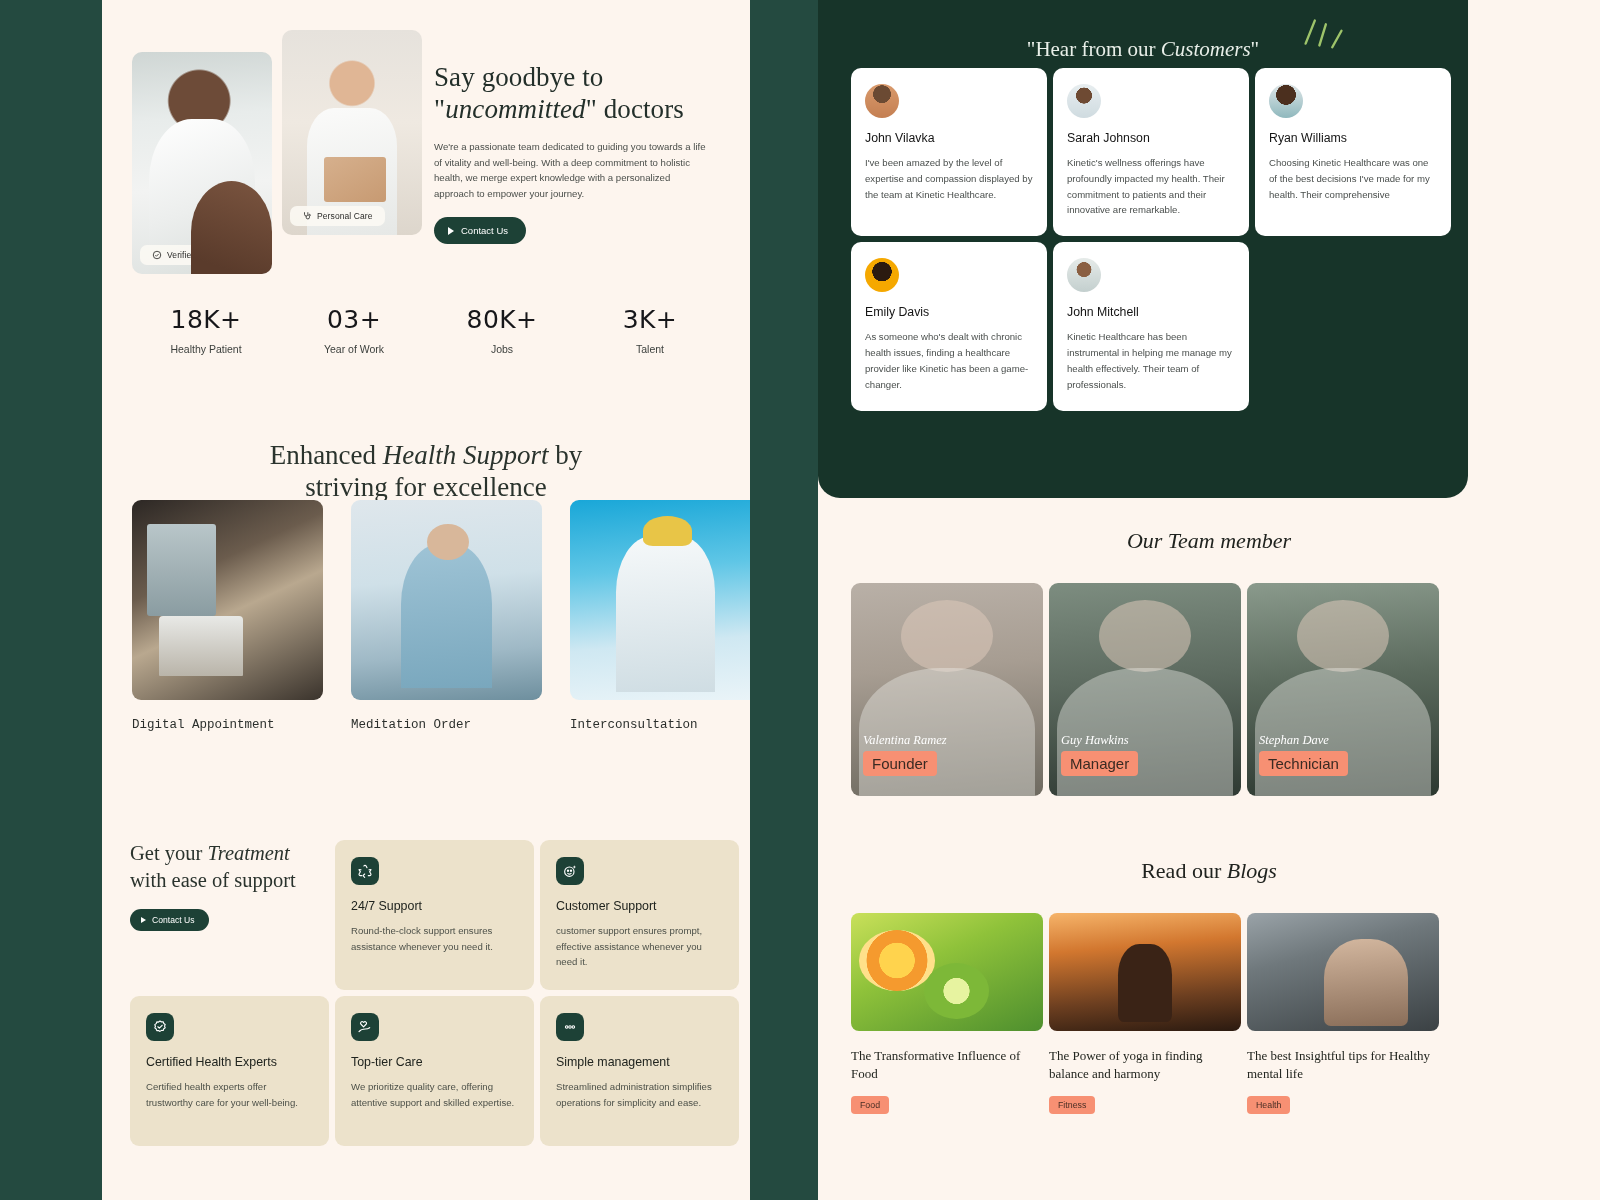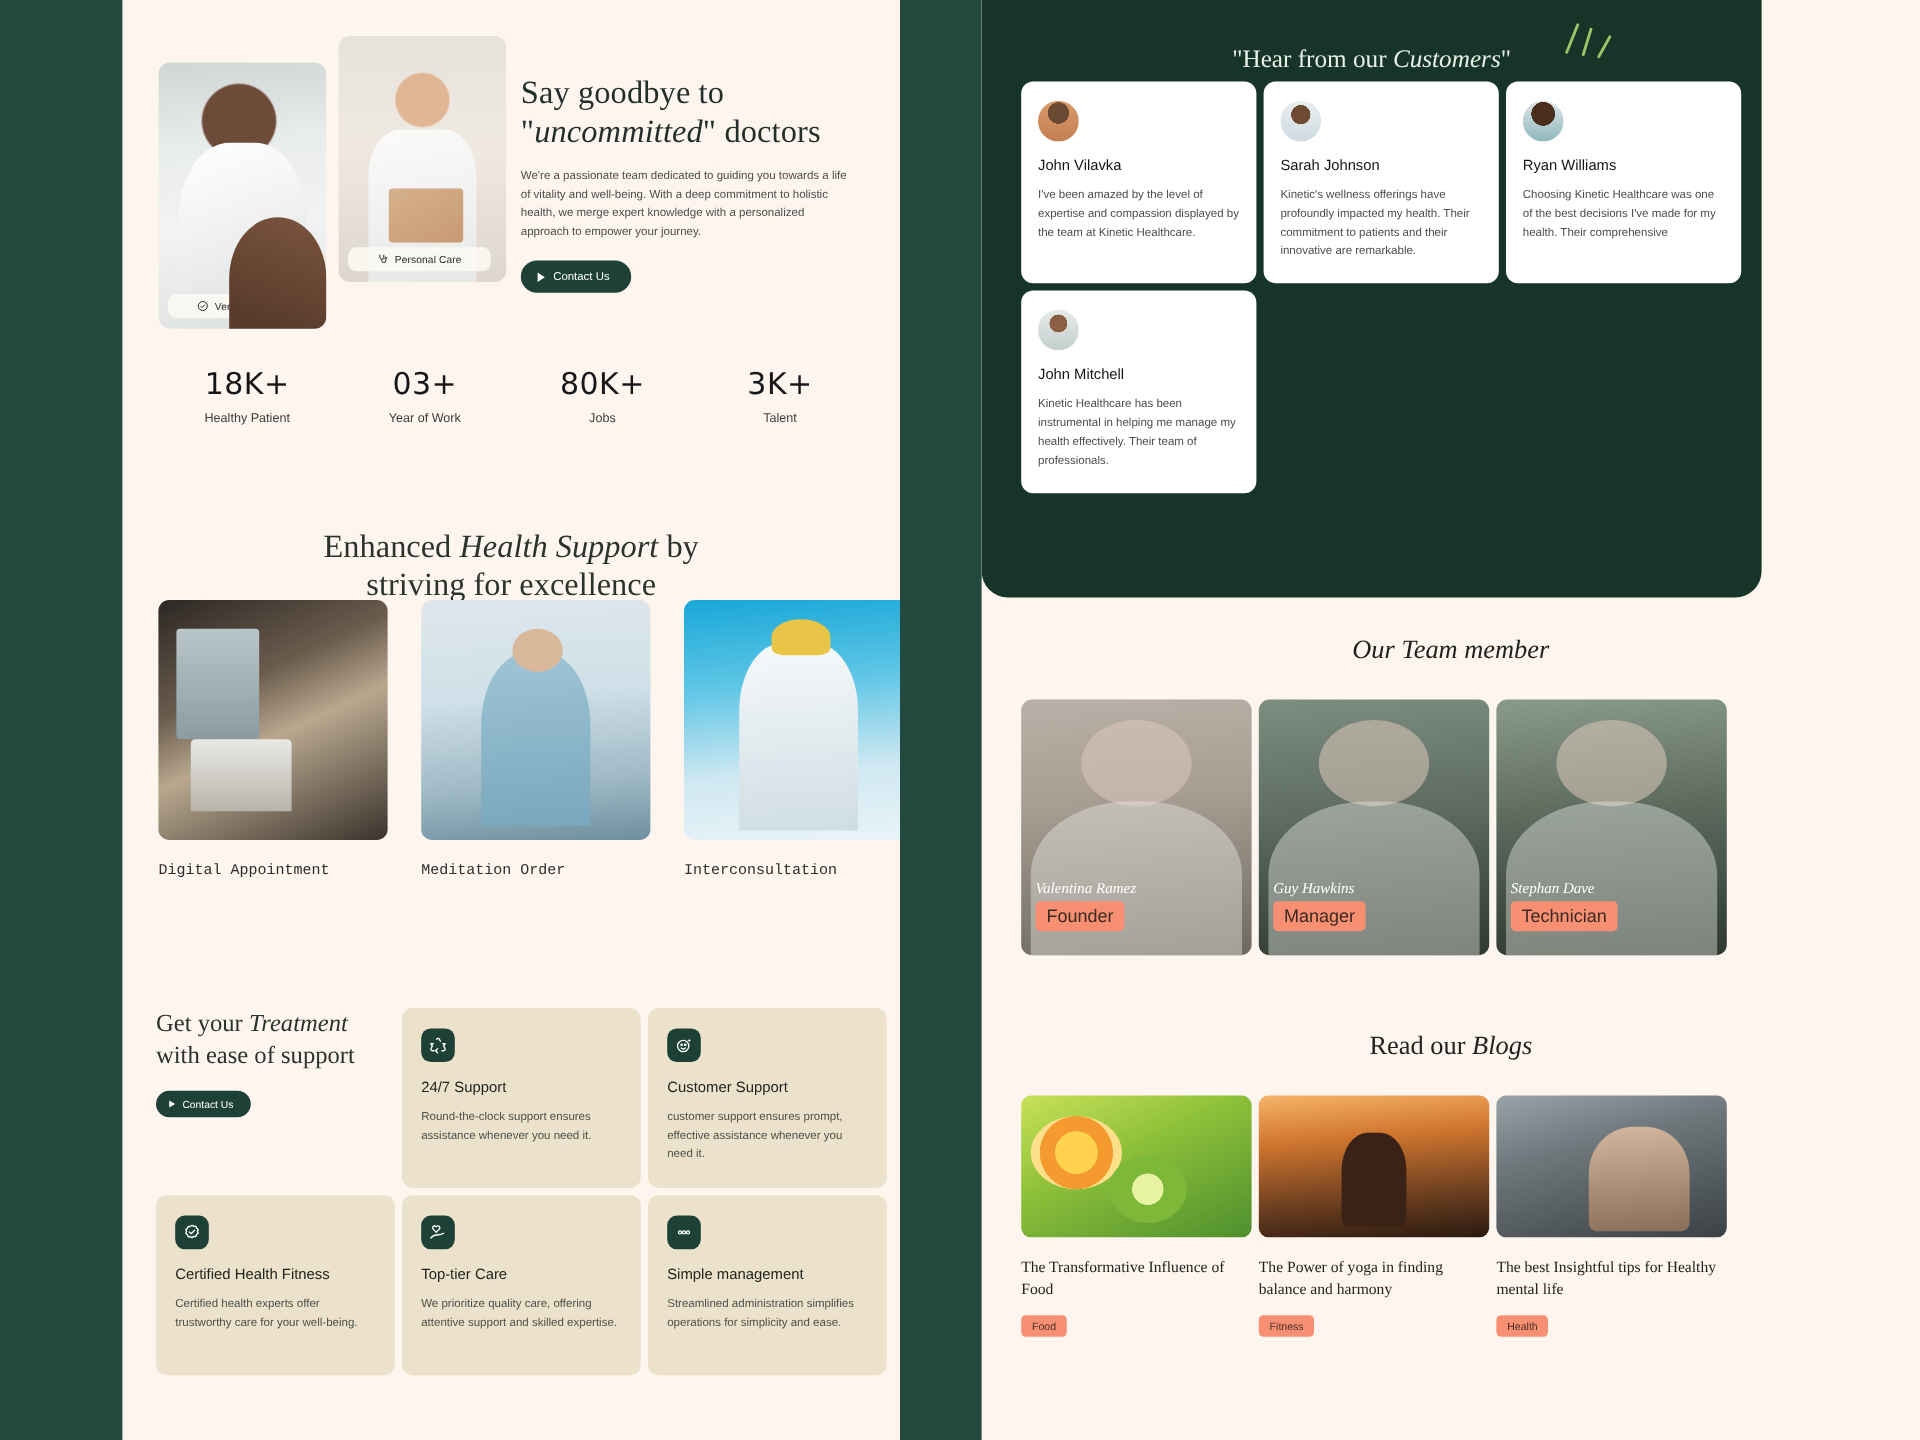--- a/index.html
+++ b/index.html
@@ -54,21 +54,21 @@
     background: linear-gradient(170deg,#fbfbfa 0%,#e6e8e6 100%);
     border-radius: 30% 30% 0 0;
   }
   .hero-img-b::after {
     content:""; position:absolute; left:30%; top:62%; width:44%; height:22%;
     background: linear-gradient(150deg,#d6b08d,#c79a72); border-radius:3px;
   }
   .img-chip {
     position: absolute; display: flex; align-items: center; gap: 5px;
     background: rgba(252,249,244,.88); border-radius: 7px;
-    padding: 5px 24px; font-size: 8.5px; color: #2a2a28; letter-spacing:.1px;
+    padding: 5px 12px; font-size: 8.5px; color: #2a2a28; letter-spacing:.1px;
     white-space: nowrap;
   }
   .chip-a { left: 8px; bottom: 9px; }
   .chip-b { left: 8px; bottom: 9px; }
   .img-chip svg { width: 10px; height: 10px; flex: none; }
 
   .hero-text { position: absolute; left: 302px; top: 32px; width: 290px; }
   .hero-h1 {
     font-family: "Liberation Serif", serif;
     font-size: 27px; line-height: 1.17; color: #232f2a; font-weight: 400;
@@ -356,21 +356,21 @@
         <div class="feat-desc">customer support ensures prompt, effective assistance whenever you need it.</div>
       </div>
 
       <div class="feat">
         <div class="feat-ico">
           <svg viewBox="0 0 24 24" fill="none" stroke="#fff" stroke-width="1.7" stroke-linecap="round" stroke-linejoin="round">
               <path d="M12 3l2.2 1.4 2.6-.2.9 2.5 2.1 1.6-1 2.4 1 2.4-2.1 1.6-.9 2.5-2.6-.2L12 18.6l-2.2-1.4-2.6.2-.9-2.5L4.2 13.3l1-2.4-1-2.4L6.3 6.9l.9-2.5 2.6.2z"></path>
               <path d="M8.8 11.6l2.2 2.2 4.2-4.4"></path>
             </svg>
         </div>
-        <div class="feat-title">Certified Health Fitness</div>
+        <div class="feat-title">Certified Health Experts</div>
         <div class="feat-desc">Certified health experts offer trustworthy care for your well-being.</div>
       </div>
 
       <div class="feat">
         <div class="feat-ico">
           <svg viewBox="0 0 24 24" fill="none" stroke="#fff" stroke-width="1.7" stroke-linecap="round" stroke-linejoin="round">
               <path d="M13.6 4.6a2.3 2.3 0 00-3.3 0l-.5.5-.5-.5a2.3 2.3 0 10-3.3 3.3l3.8 3.8 3.8-3.8a2.3 2.3 0 000-3.3z"></path>
               <path d="M3 19c2.5-3 6-4 9.5-4 2.5 0 4.5-.6 6.5-2"></path>
             </svg>
         </div>
@@ -429,20 +429,25 @@
           <div class="tname">Sarah Johnson</div>
           <div class="ttext">Kinetic's wellness offerings have profoundly impacted my health. Their commitment to patients and their innovative are remarkable.</div>
         </div>
         <div class="tcard">
           <div class="tav" style="background:radial-gradient(circle at 50% 32%,#4b2f1e 0 34%,transparent 35%),linear-gradient(180deg,#dfe6e8,#8fb8bd)"></div>
           <div class="tname">Ryan Williams</div>
           <div class="ttext">Choosing Kinetic Healthcare was one of the best decisions I've made for my health. Their comprehensive</div>
         </div>
 
         <div class="tcard">
+          <div class="tav" style="background:radial-gradient(circle at 50% 40%,#2b1a10 0 36%,transparent 37%),#f5a800"></div>
+          <div class="tname">Emily Davis</div>
+          <div class="ttext">As someone who's dealt with chronic health issues, finding a healthcare provider like Kinetic has been a game-changer.</div>
+        </div>
+        <div class="tcard">
           <div class="tav" style="background:radial-gradient(circle at 50% 34%,#8a5f42 0 26%,transparent 27%),linear-gradient(180deg,#e6ebe9,#c3cfce)"></div>
           <div class="tname">John Mitchell</div>
           <div class="ttext">Kinetic Healthcare has been instrumental in helping me manage my health effectively. Their team of professionals.</div>
         </div>
       </div>
     </div>
 
     <div class="team-h">Our Team member</div>
     <div class="team-row">
       <div class="tm tm1">

